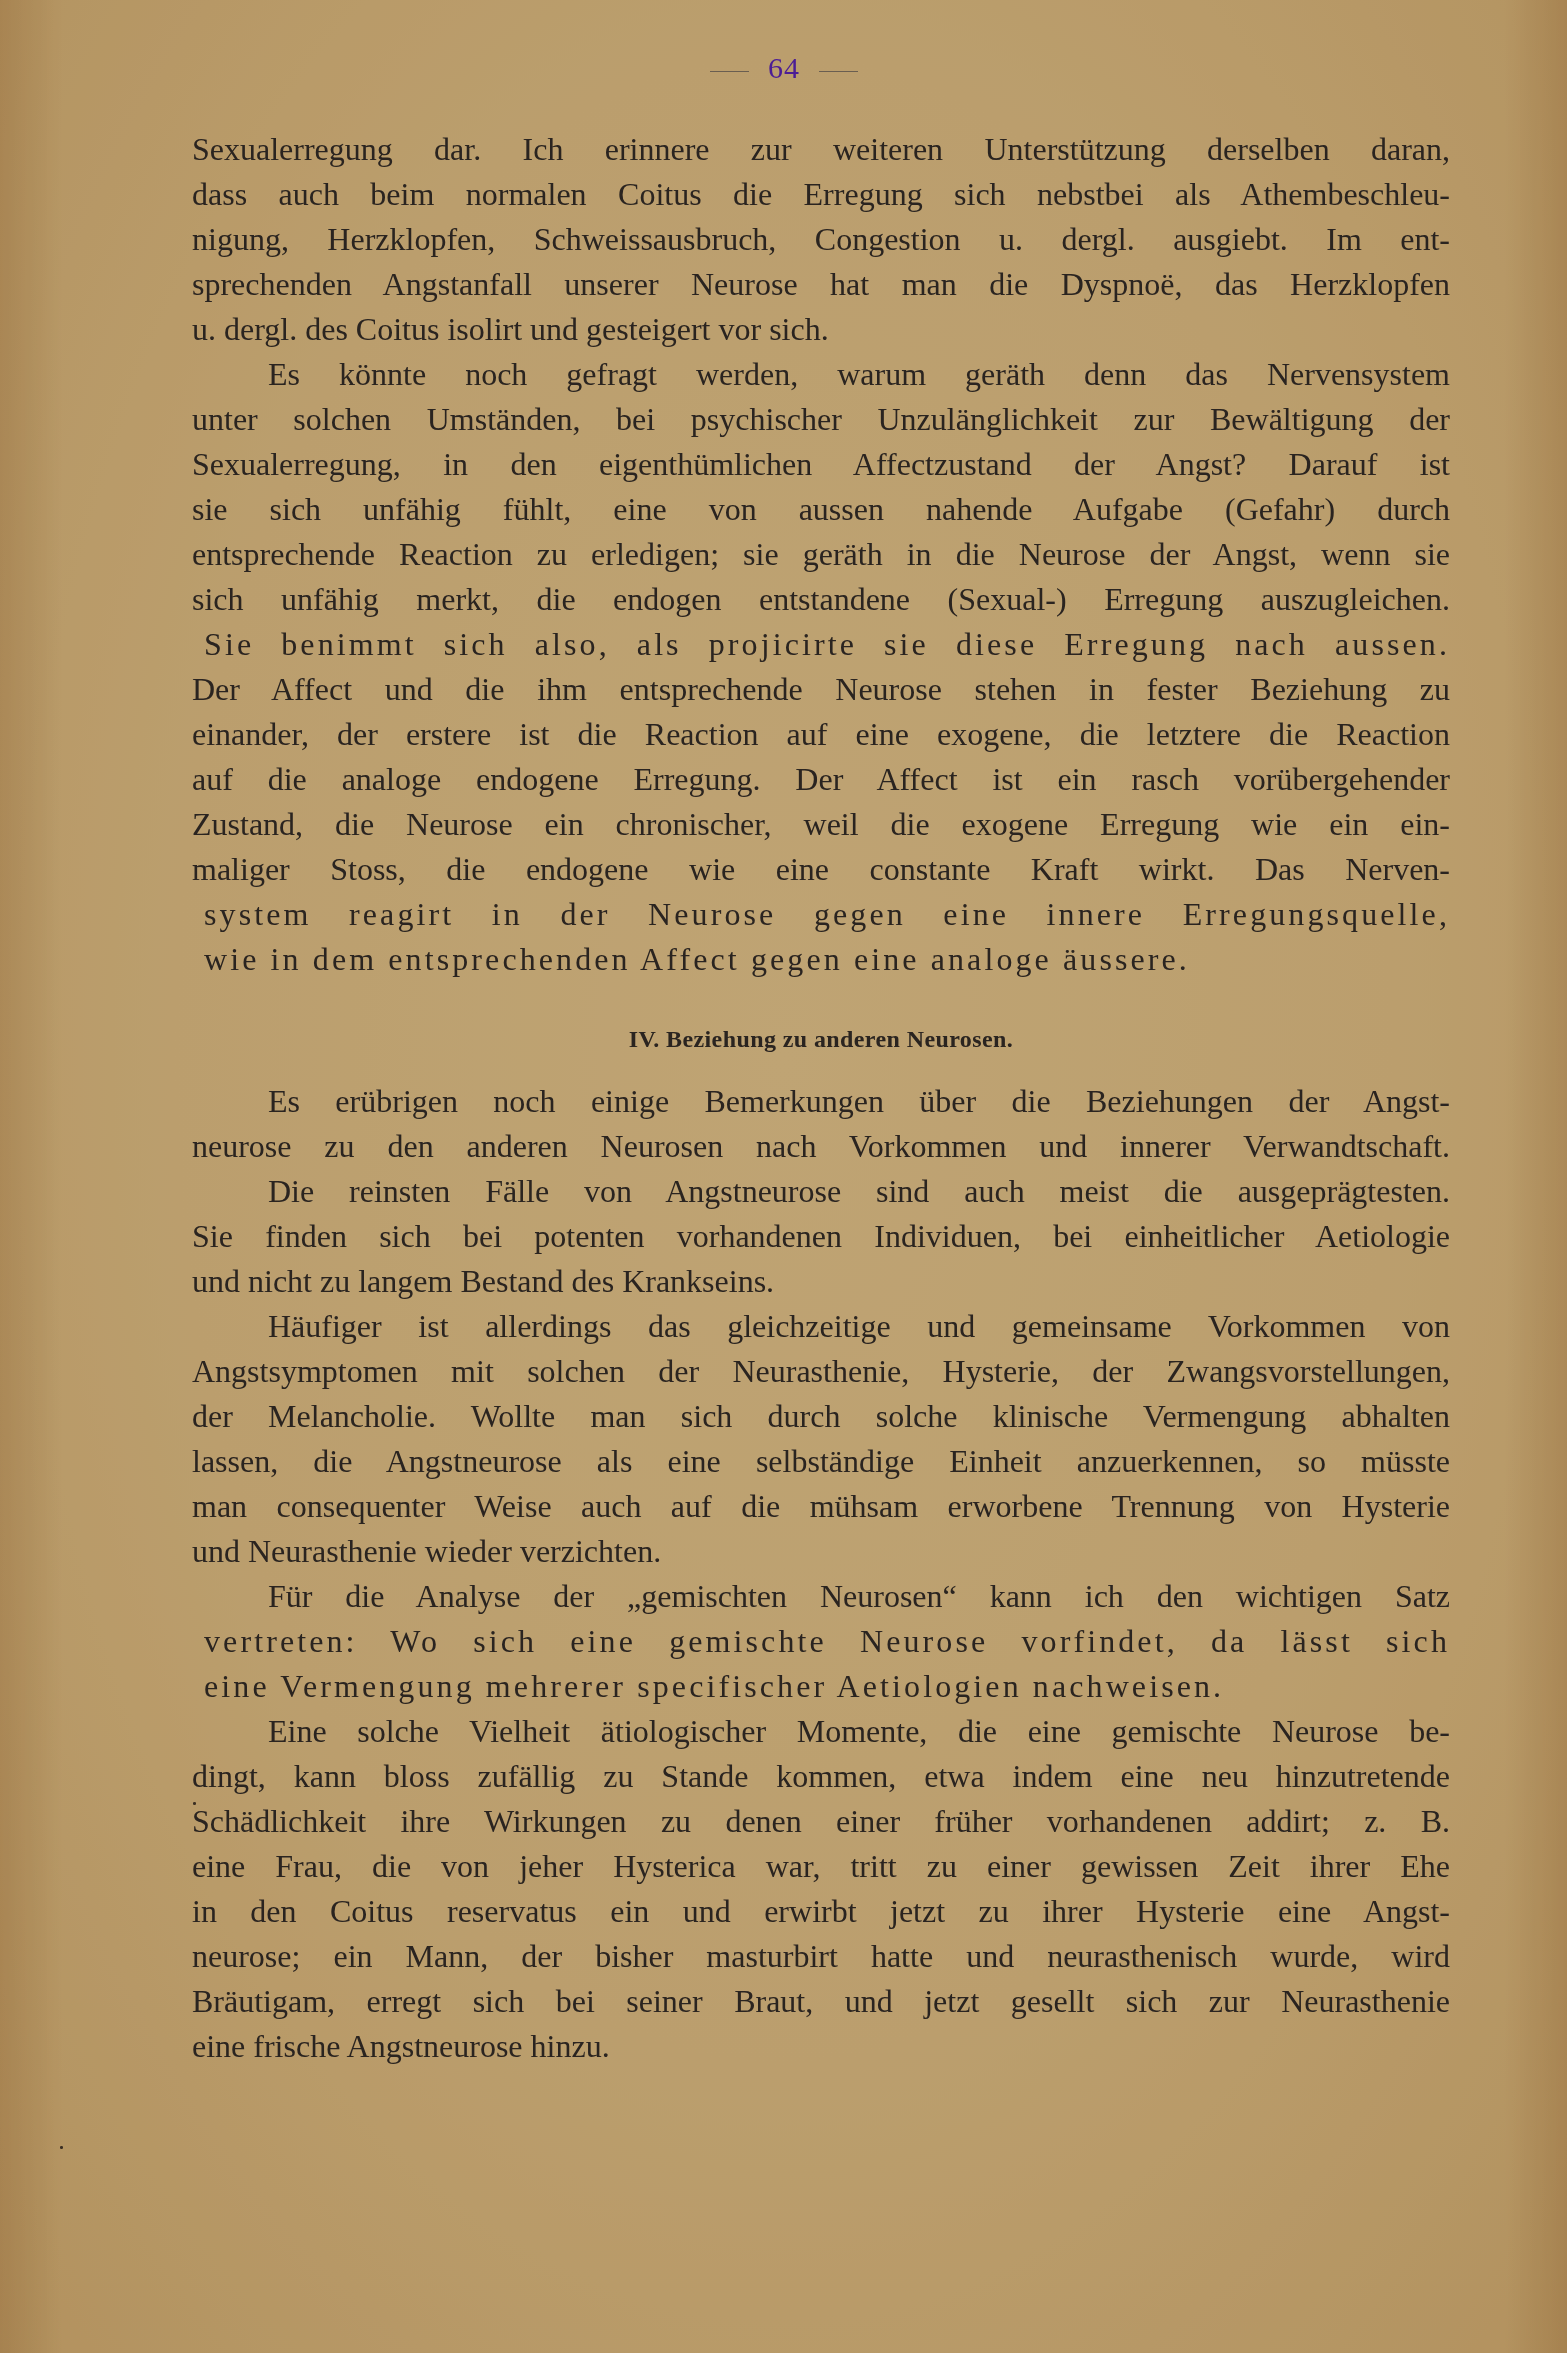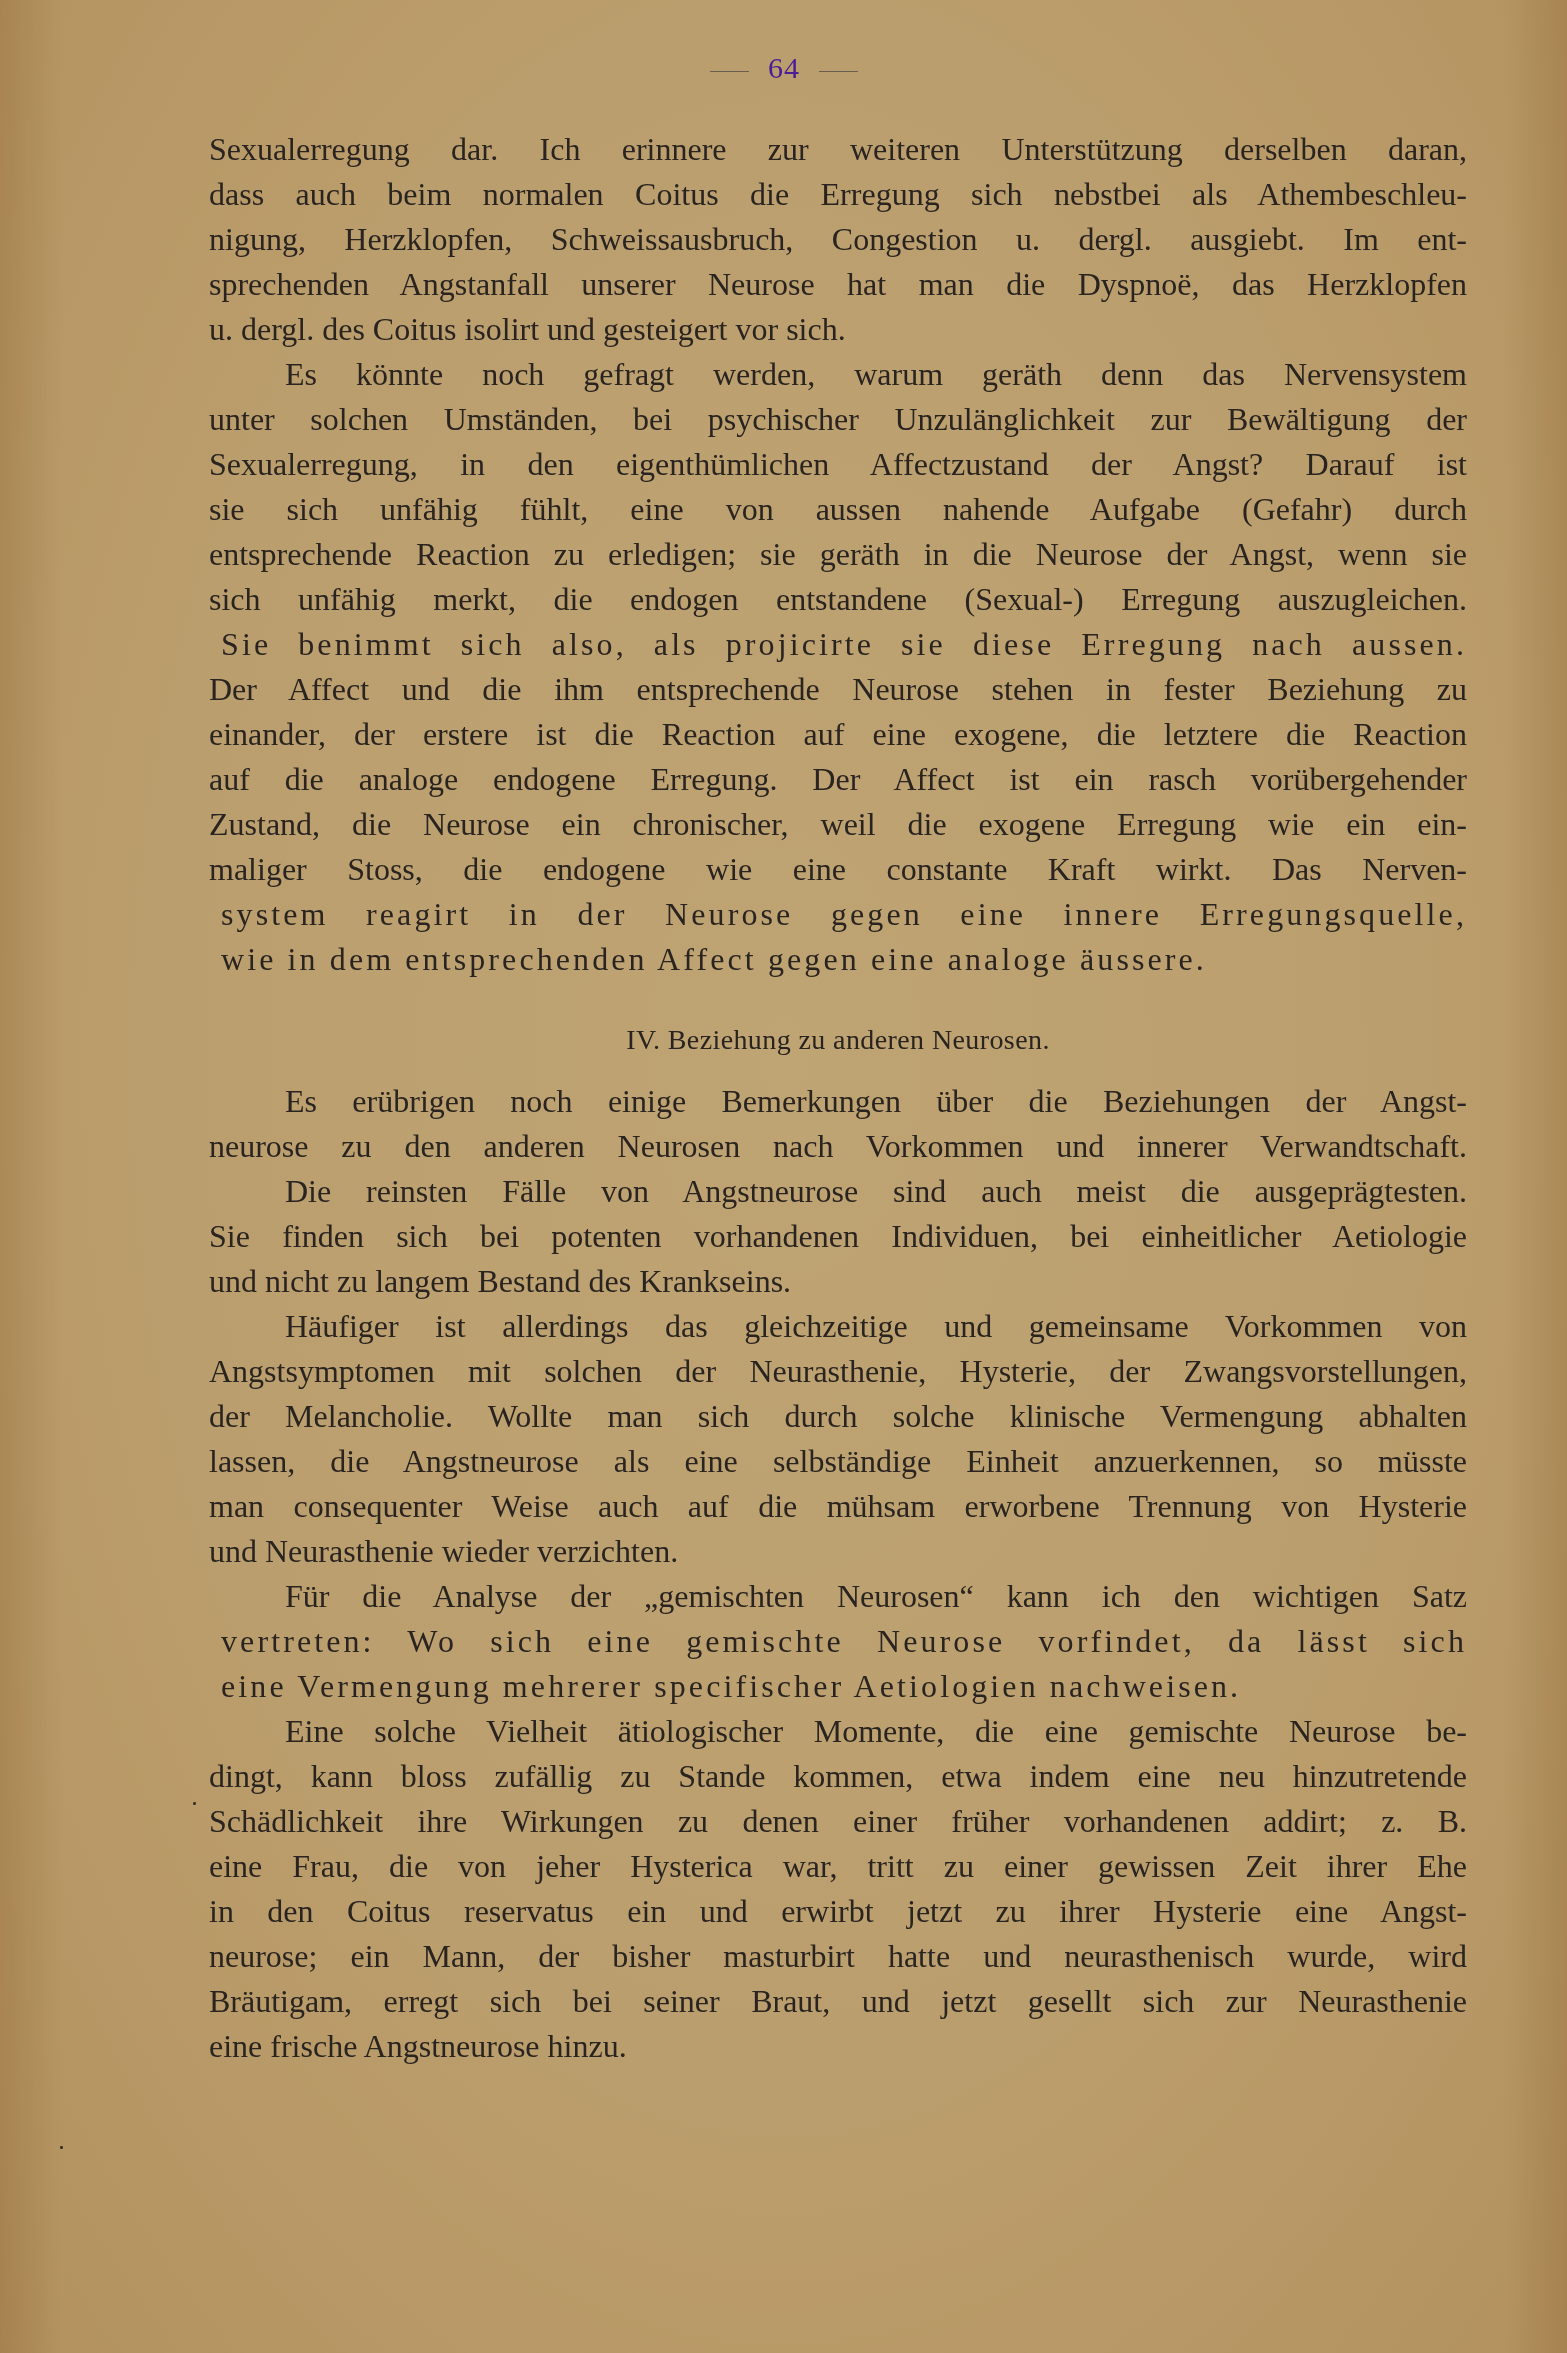--- a/index.html
+++ b/index.html
@@ -16,32 +16,32 @@
   }
   .page {
     position: absolute; left: 0; top: 0; width: 1568px; height: 2354px;
   }
   .page-number {
     position: absolute; top: 51px; left: 0; width: 1568px;
     text-align: center; font-size: 30px; letter-spacing: 0.9px; color: #4c1d95;
   }
   .page-number .dash { display: inline-block; width: 39px; border-top: 1.3px solid #6a5e50; vertical-align: middle; margin: 0 19.5px; }
   .text-block {
-    position: absolute; left: 209px; top: 127px; width: 1258px;
+    position: absolute; left: 192px; top: 127px; width: 1258px;
   }
   .line {
     height: 45px; line-height: 45px; font-size: 32px;
     white-space: nowrap; text-align: justify; text-align-last: justify;
     transform-origin: left center;
   }
   .line.last { text-align-last: left; }
   .line.indent { padding-left: 76px; }
   .line.spaced { letter-spacing: 3.1px; margin-left: 12px; }
   .heading {
-    height: 97px; line-height: 115px; font-size: 28px; font-weight: normal;
+    height: 97px; line-height: 115px; font-size: 24px; font-weight: bold;
     text-align: center; letter-spacing: 0.4px;
   }
   .speck { position: absolute; width: 2.7px; height: 2.7px; border-radius: 50%; background: #3a2e22; }
 </style>
 </head>
 <body>
 
 <div class="page">
 
   <div class="page-number">

